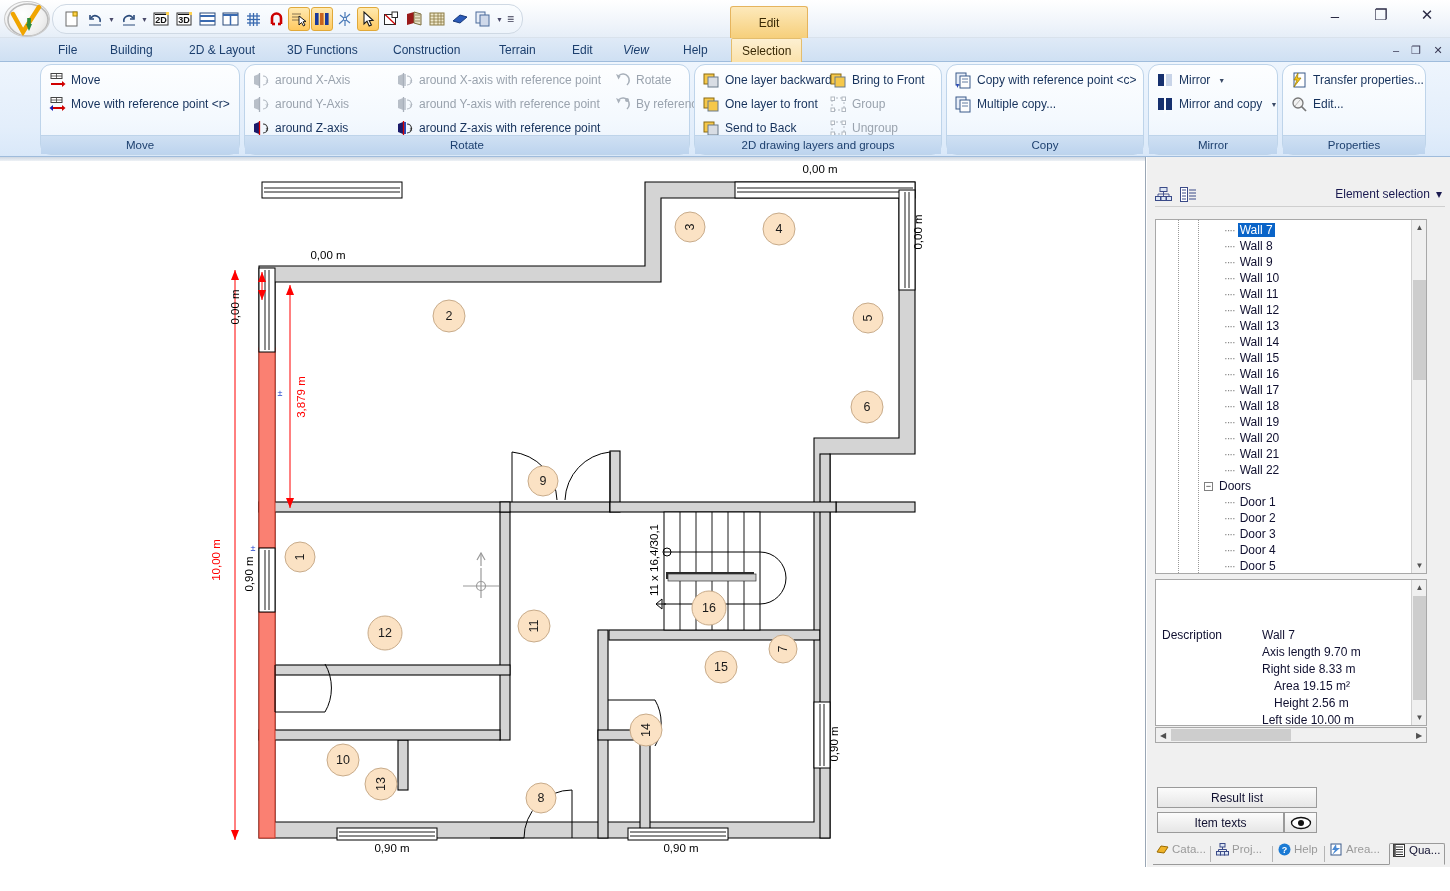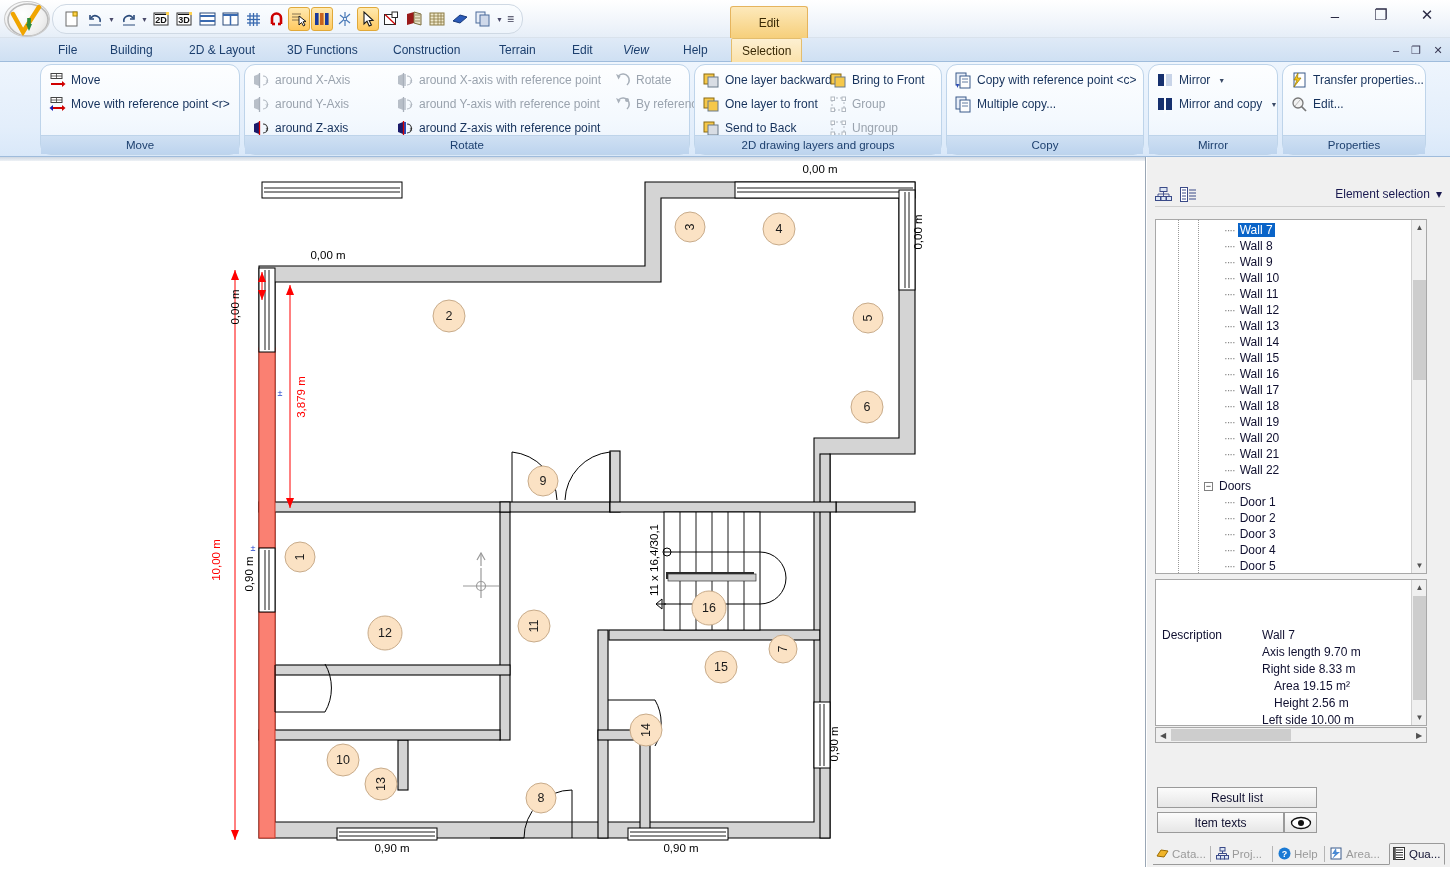--- a/index.html
+++ b/index.html
@@ -219,21 +219,21 @@
   #btn-result-list { left: 10px; top: 630px; width: 160px; height: 21px; }
   #btn-item-texts { left: 10px; top: 655px; width: 127px; height: 21px; }
   #btn-eye { left: 137px; top: 655px; width: 33px; height: 21px; }
 
   .tabbar {
     position: absolute; left: 6px; top: 686px; width: 290px; height: 22px;
     border-bottom: 1px solid #9a9a9a;
   }
   .btab {
     position: absolute; top: 0; height: 22px;
-    display: flex; align-items: center; gap: 3px;
+    display: flex; gap: 3px;
     font-size: 11.5px; color: #9a9a9a; padding: 0 3px;
     white-space: nowrap;
   }
   .btab.active {
     color: #101030;
     background: #f0f0f0;
     border: 1px solid #9a9a9a; border-bottom: 1px solid #f0f0f0;
     border-radius: 2px 2px 0 0;
   }
   .btabsep { position:absolute; top:3px; width:1px; height:16px; background:#b5b5b5; }

